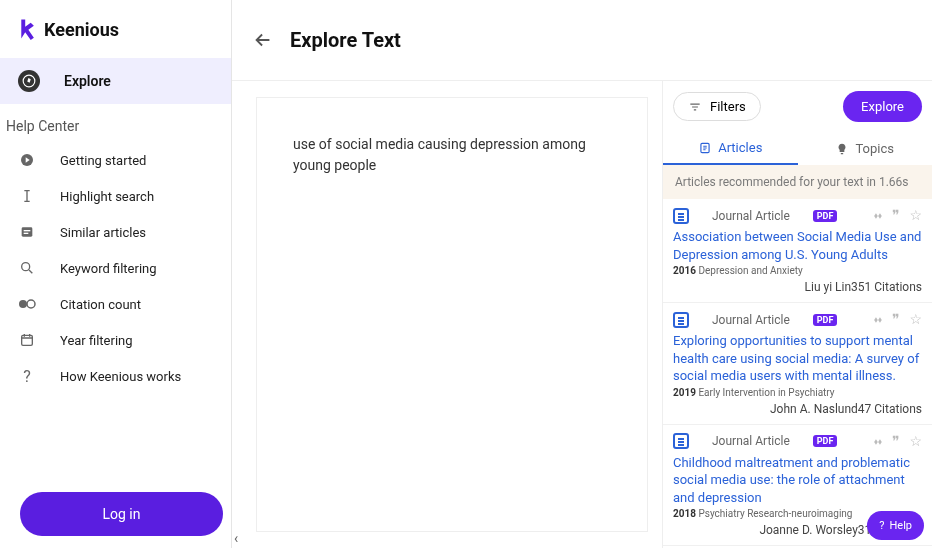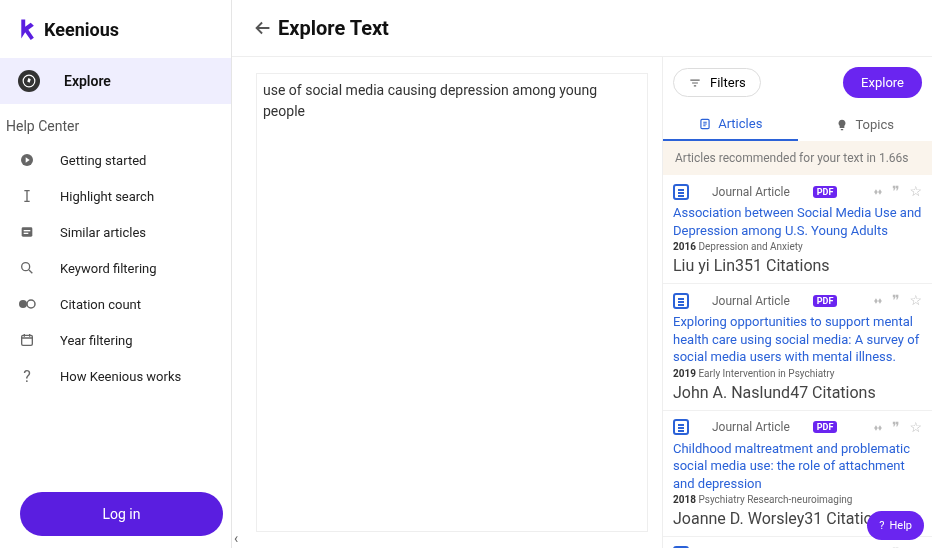--- a/index.html
+++ b/index.html
@@ -10,46 +10,46 @@
 .logo-text{font-weight:700;font-size:18px}
 .nav-item{display:flex;align-items:center;gap:24px;padding:12px 18px;font-size:14px}
 .nav-item.active{background:#efeefe;font-weight:600}
 .nav-icon{width:18px;height:18px;display:flex;align-items:center;justify-content:center;color:#555}
 .nav-item.active .nav-icon{background:#333;border-radius:50%;color:#fff;width:22px;height:22px}
 .hc-title{padding:14px 6px 8px;color:#555;font-size:14px}
 .hc-item{display:flex;align-items:center;gap:24px;padding:9px 18px;font-size:13px;color:#222}
 .hc-icon{width:18px;height:18px;color:#666;display:flex;align-items:center;justify-content:center;font-size:16px}
 .login-btn{position:absolute;bottom:12px;left:20px;right:8px;background:#5a1ee0;color:#fff;border:none;border-radius:999px;padding:14px;font-size:14px;cursor:pointer}
 .main{flex:1;display:flex;flex-direction:column}
-.main-header{display:flex;align-items:center;gap:4px;padding:16px 20px;border-bottom:1px solid #eee}
+.main-header{display:flex;align-items:center;gap:16px;padding:28px 20px;border-bottom:1px solid #eee}
 .back-arrow{width:22px;height:22px;color:#555;cursor:pointer}
 .main-title{font-weight:700;font-size:20px}
 .main-body{flex:1;display:flex;overflow:hidden}
 .editor-col{flex:1;padding:16px 14px 16px 24px;display:flex;position:relative}
-.editor-card{flex:1;border:1px solid #eee;padding:6px;font-size:14px;color:#333;line-height:1.5}
+.editor-card{flex:1;border:1px solid #eee;padding:36px;font-size:14px;color:#333;line-height:1.5}
 .collapse-handle{position:absolute;bottom:2px;left:2px;font-size:14px;color:#666}
 .results-col{width:270px;border-left:1px solid #eee;display:flex;flex-direction:column;overflow:hidden}
 .results-top{padding:10px 10px 0;display:flex;align-items:center;justify-content:space-between;gap:8px}
 .filters-btn{display:flex;align-items:center;gap:8px;border:1px solid #ddd;border-radius:999px;padding:6px 14px;font-size:13px;background:#fff;cursor:pointer}
 .explore-btn{background:#6a25f0;color:#fff;border:none;border-radius:999px;padding:8px 18px;font-size:13px;cursor:pointer}
 .tabs{display:flex;margin-top:10px}
 .tab{flex:1;display:flex;align-items:center;justify-content:center;gap:6px;padding:8px 0;font-size:13px;color:#666;cursor:pointer}
 .tab.active{color:#2b62d8;border-bottom:2px solid #2b62d8;font-weight:400}
 .rec-banner{background:#faf4ec;color:#7a7a7a;font-size:12px;padding:10px 12px}
 .article{padding:8px 10px;border-bottom:1px solid #f0f0f0}
 .article-top{display:flex;align-items:center;gap:23px;margin-bottom:4px}
 .doc-icon{width:16px;height:16px;border:2px solid #2b62d8;border-radius:3px;position:relative}
 .doc-icon:before{content:"";position:absolute;left:3px;right:3px;top:3px;height:2px;background:#2b62d8;box-shadow:0 3px 0 #2b62d8,0 6px 0 #2b62d8}
 .type-label{font-size:12px;color:#666}
 .pdf-badge{background:#6a25f0;color:#fff;font-size:9px;font-weight:700;padding:1px 4px;border-radius:3px}
 .article-actions{margin-left:auto;display:flex;gap:10px;color:#bbb;font-size:14px}
 .article-title{color:#2b62d8;font-size:13px;line-height:1.35;margin-bottom:2px}
 .article-meta{font-size:10px;color:#666}
 .article-meta .yr{font-weight:700;color:#333}
-.article-foot{display:flex;justify-content:flex-start;font-size:16px;color:#444;margin-top:4px}
+.article-foot{display:flex;justify-content:flex-end;font-size:12px;color:#444;margin-top:4px}
 .help-fab{position:absolute;right:8px;bottom:8px;background:#6a25f0;color:#fff;border-radius:999px;padding:8px 12px;font-size:11px;display:flex;align-items:center;gap:5px}
 svg{display:block}
 </style>
 </head>
 <body>
 
 <aside class="sidebar">
   <div class="logo-row">
     <svg class="logo-mark" viewBox="0 0 24 28">
         <path fill="#5a1ee0" d="M6 2v24l5-8 7 10 4-3-7-10 7-5-4-4-7 5V2z"></path>

